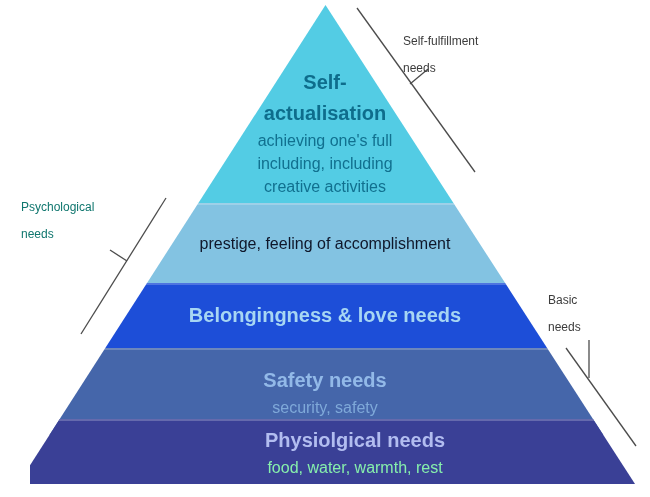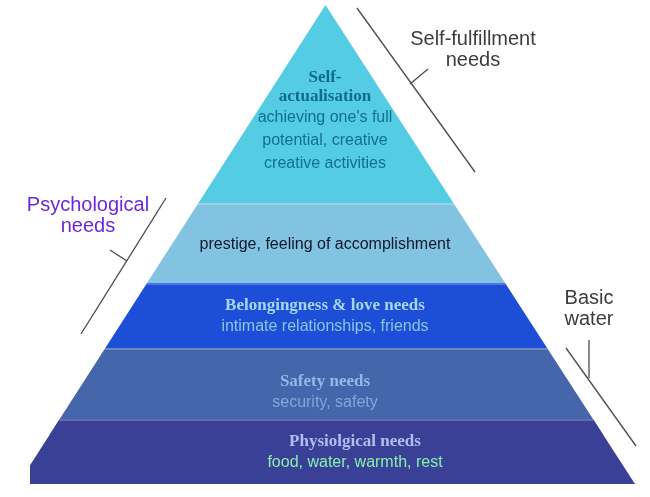--- a/index.html
+++ b/index.html
@@ -19,61 +19,59 @@
     display:flex;flex-direction:column;align-items:center;justify-content:center;
     text-align:center;box-sizing:border-box;
   }
   .tier-1{top:5px;height:198px;justify-content:flex-start;padding-top:62px;}
   .tier-2{top:203px;height:80px;}
   .tier-3{top:283px;height:65px;}
   .tier-4{top:348px;height:87px;}
   .tier-5{top:419px;height:65px;}
   .tier-2,.tier-3,.tier-4,.tier-5{box-shadow:inset 0 2px 0 rgba(255,255,255,0.22);}
   .tier-title{
-    font-size:17px;font-weight:bold;line-height:19px;
+    font-size:20px;font-weight:bold;line-height:31px;
     white-space:pre-line;
-    font-family:Liberation Serif, serif;
   }
   .tier-subtitle{
     font-size:16px;line-height:23px;
     white-space:pre-line;
   }
   .lines{position:absolute;left:0;top:0;pointer-events:none;}
   .lines line{stroke-width:1.3;}
   .callout{
-    position:absolute;text-align:center;
-    font-size:20px;line-height:21px;
+    position:absolute;text-align:left;
+    font-size:12px;line-height:27px;
     white-space:pre-line;
   }
   .callout-sf{left:403px;top:28px;width:140px;}
   .callout-psy{left:21px;top:194px;width:134px;}
   .callout-basic{left:548px;top:287px;width:82px;}
 </style>
 </head>
 <body>
 
 <div class="canvas">
 
   <div class="pyramid">
 
     <div class="tier tier-1" style="background-color: rgb(83, 204, 228);">
       <div class="tier-title" style="color: rgb(14, 109, 140);">Self-
 actualisation</div>
       <div class="tier-subtitle" style="color: rgb(17, 112, 143);">achieving one's full
-potential, creative
+including, including
 creative activities</div>
     </div>
 
     <div class="tier tier-2" style="background-color: rgb(131, 195, 226);">
       <div class="tier-subtitle" style="color: #0f172a;">prestige, feeling of accomplishment</div>
     </div>
 
     <div class="tier tier-3" style="background-color: #1d4ed8;">
       <div class="tier-title" style="color: rgb(167, 214, 243);">Belongingness &amp; love needs</div>
-      <div class="tier-subtitle" style="color: rgb(143, 196, 230);">intimate relationships, friends</div>
     </div>
 
     <div class="tier tier-4" style="background-color: rgb(69, 102, 170);">
       <div class="tier-title" style="color: rgb(146, 185, 232);">Safety needs</div>
       <div class="tier-subtitle" style="color: rgb(127, 169, 217); text-align: center;">security, safety</div>
     </div>
 
     <div class="tier tier-5" style="background-color: rgb(58, 64, 150); margin-left: 30px;">
       <div class="tier-title" style="color: rgb(178, 189, 240);">Physiolgical needs</div>
       <div class="tier-subtitle" style="color: #86efac;">food, water, warmth, rest</div>
@@ -86,19 +84,19 @@
     <line x1="428" y1="69" x2="410" y2="84" style="stroke: rgb(76, 76, 76);"></line>
     <line x1="166" y1="198" x2="81" y2="334" style="stroke: rgb(76, 76, 76);"></line>
     <line x1="110" y1="250" x2="127" y2="261" style="stroke: rgb(76, 76, 76);"></line>
     <line x1="566" y1="348" x2="636" y2="446" style="stroke: rgb(76, 76, 76);"></line>
     <line x1="589" y1="340" x2="589" y2="378" style="stroke: rgb(76, 76, 76);"></line>
   </svg>
 
   <div class="callout callout-sf" style="color: rgb(60, 60, 60);">Self-fulfillment
 needs</div>
 
-  <div class="callout callout-psy" style="color: #6d28d9;">Psychological
+  <div class="callout callout-psy" style="color: #0f766e;">Psychological
 needs</div>
 
   <div class="callout callout-basic" style="color: rgb(60, 60, 60);">Basic
-water</div>
+needs</div>
 
 </div>
 
 </body></html>

